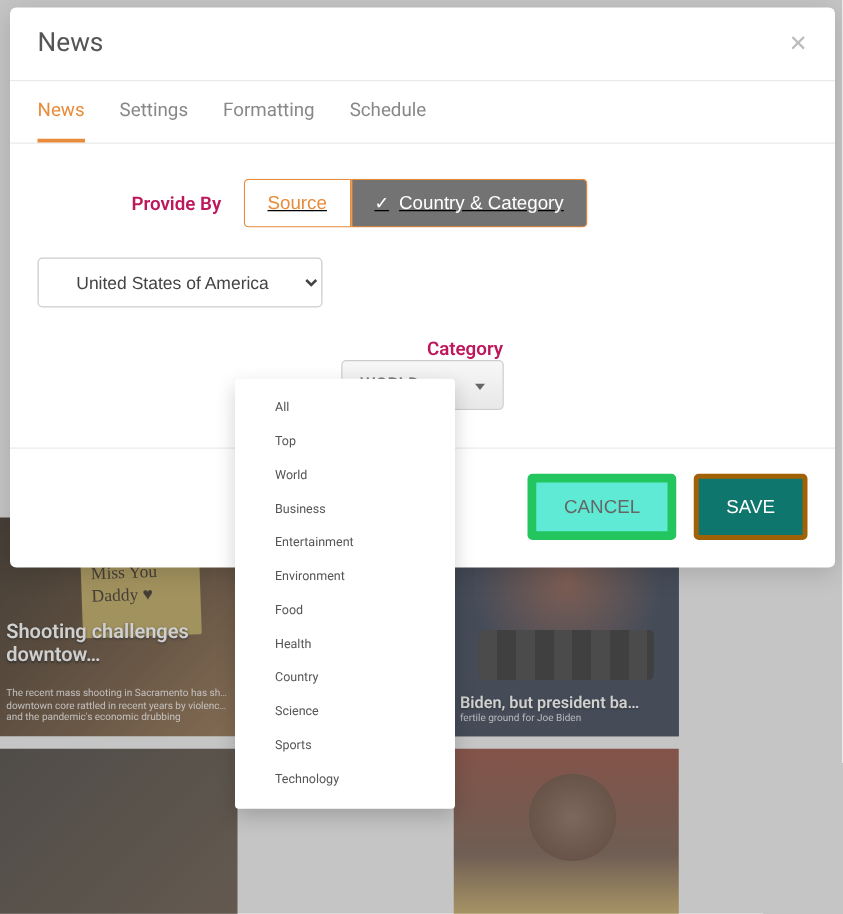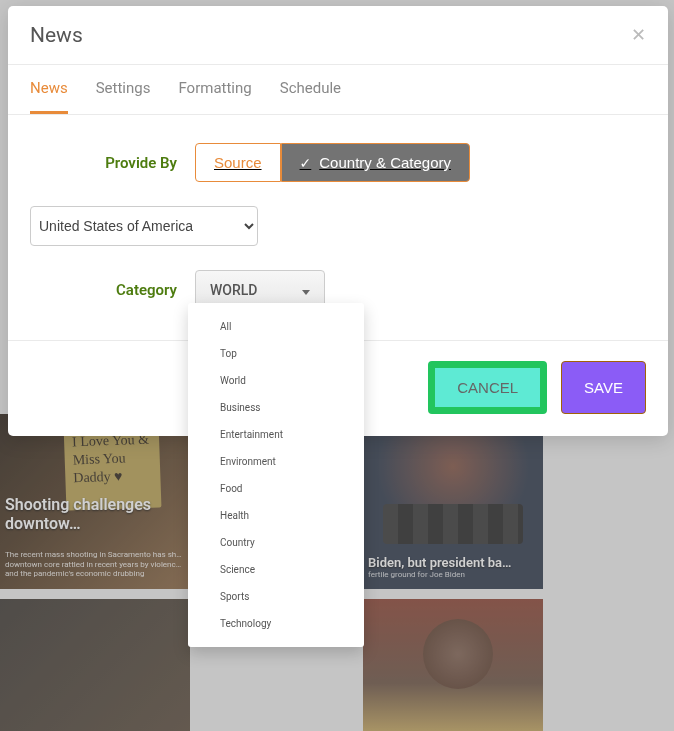--- a/index.html
+++ b/index.html
@@ -176,21 +176,21 @@
     }
     .form-row {
       display: flex;
       align-items: center;
       margin-bottom: 24px;
     }
     .form-label {
       width: 165px;
       text-align: right;
       padding-right: 18px;
-      color: #4d7c0f;
+      color: #be185d;
       font-size: 15px;
       font-weight: 600;
     }
 
     .toggle-group {
       display: flex;
       border-radius: 1px;
       overflow: hidden;
       text-decoration: underline;
     }
@@ -218,21 +218,21 @@
     .check-icon::before {
       content: "✓";
       font-size: 14px;
     }
 
     .country-select {
       width: 228px;
       height: 40px;
       border: 1px solid #ccc;
       border-radius: 4px;
-      padding: 0 4px;
+      padding: 0 26px;
       font-size: 14px;
       color: #444;
       background: #fff;
     }
 
     .category-trigger {
       width: 130px;
       height: 40px;
       background: linear-gradient(180deg, #f7f7f7 0%, #e8e8e8 100%);
       border: 1px solid #ccc;
@@ -268,22 +268,22 @@
       font-size: 15px;
       cursor: pointer;
       font-weight: 400;
     }
     .btn-secondary {
       background: #5eead4;
       border: 7px solid #22c55e;
       color: #666;
     }
     .btn-primary {
-      background: #8b5cf6;
-      border: 1px solid #a16207;
+      background: #0f766e;
+      border: 4px solid #a16207;
       color: #fff;
     }
 
     .dropdown-menu {
       position: absolute;
       top: 303px;
       left: 188px;
       width: 176px;
       background: #fff;
       box-shadow: 0 6px 16px rgba(0,0,0,0.18);
@@ -360,21 +360,21 @@
         </button>
       </div>
     </div>
 
     <div class="form-row">
       <select class="country-select">
         <option>United States of America</option>
       </select>
     </div>
 
-    <div class="form-row" style="margin-bottom:10px;">
+    <div class="form-row" style="margin-bottom:10px;flex-direction:column;">
       <div class="form-label">Category</div>
       <div class="category-trigger">
         <span>WORLD</span>
         <span class="chevron-down"></span>
       </div>
     </div>
   </div>
 
   <div class="modal-footer">
     <button class="btn btn-secondary">CANCEL</button>

